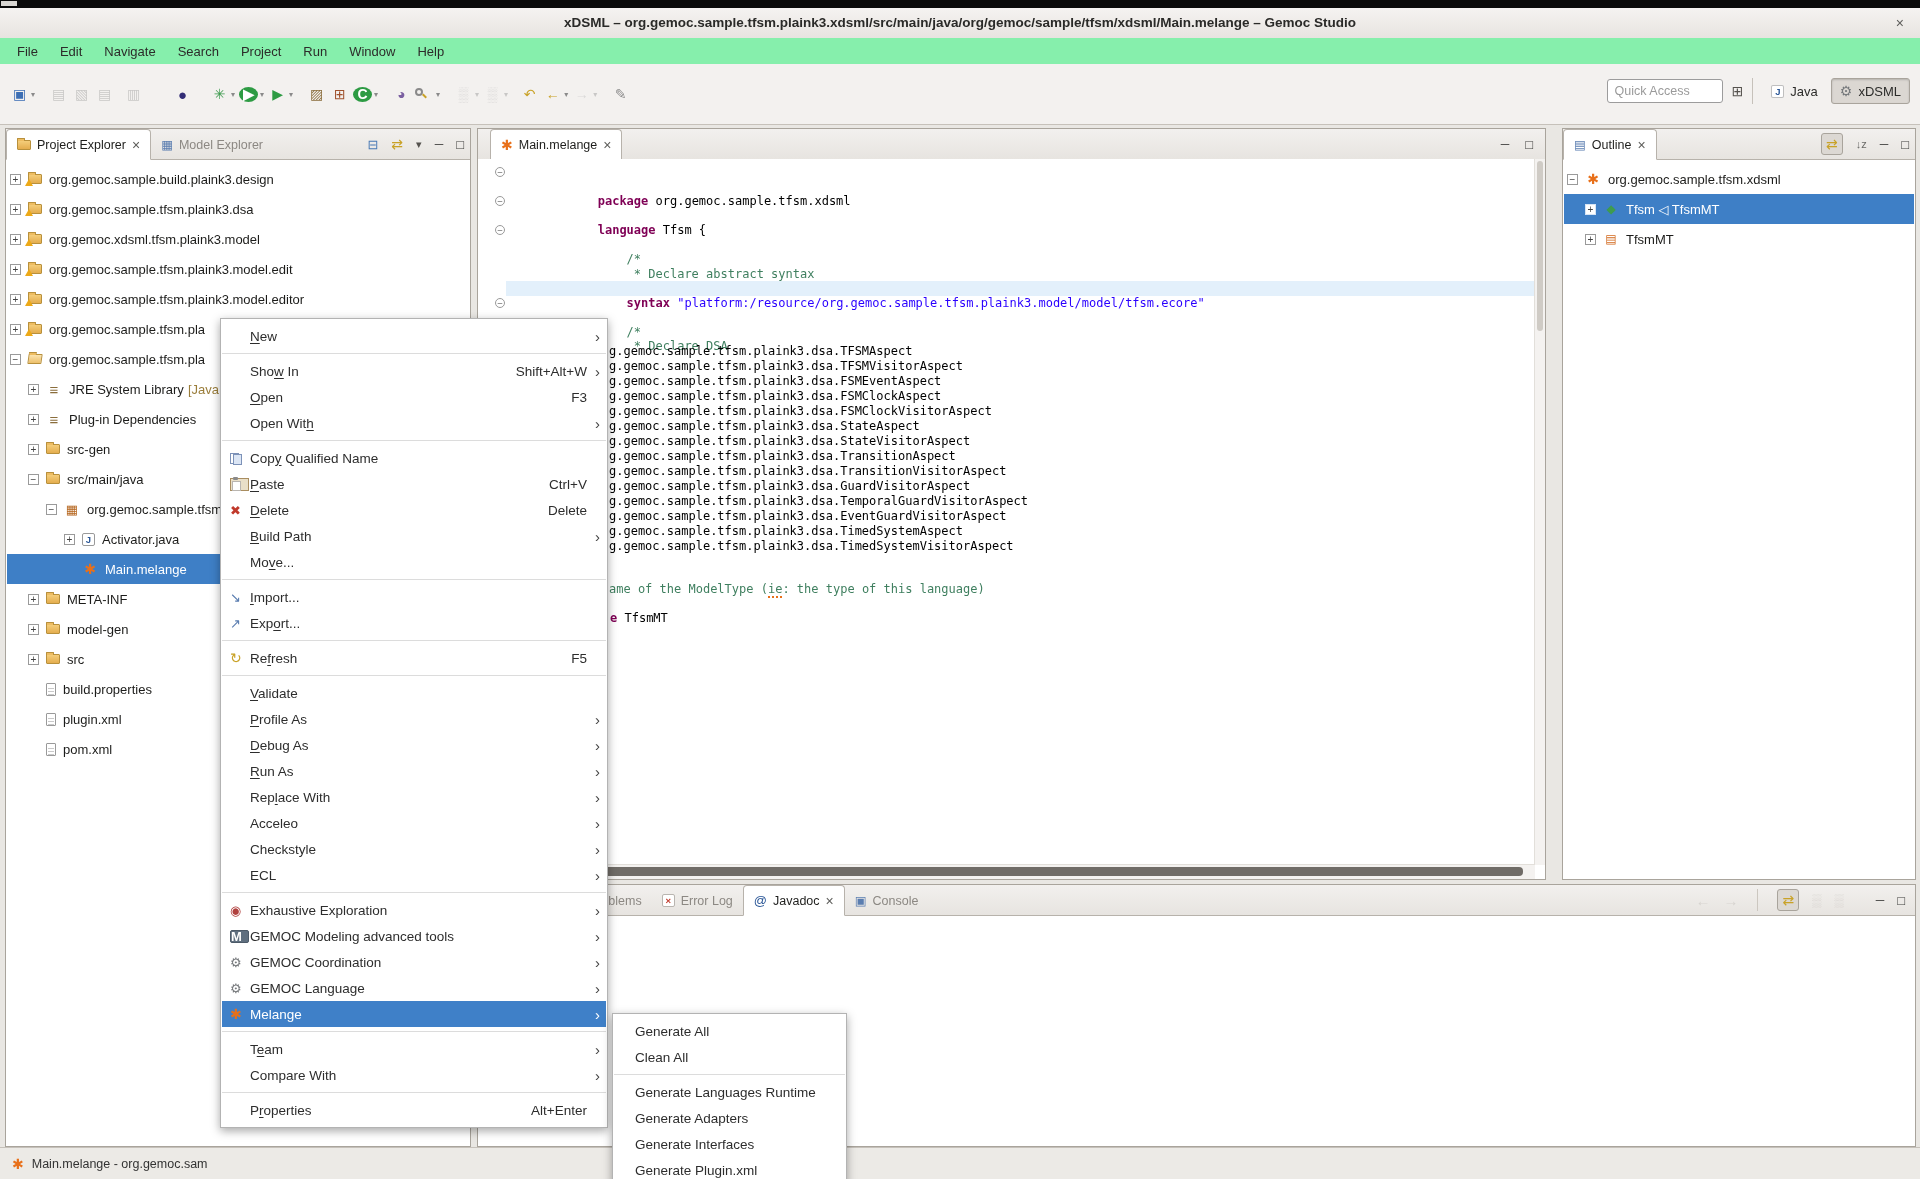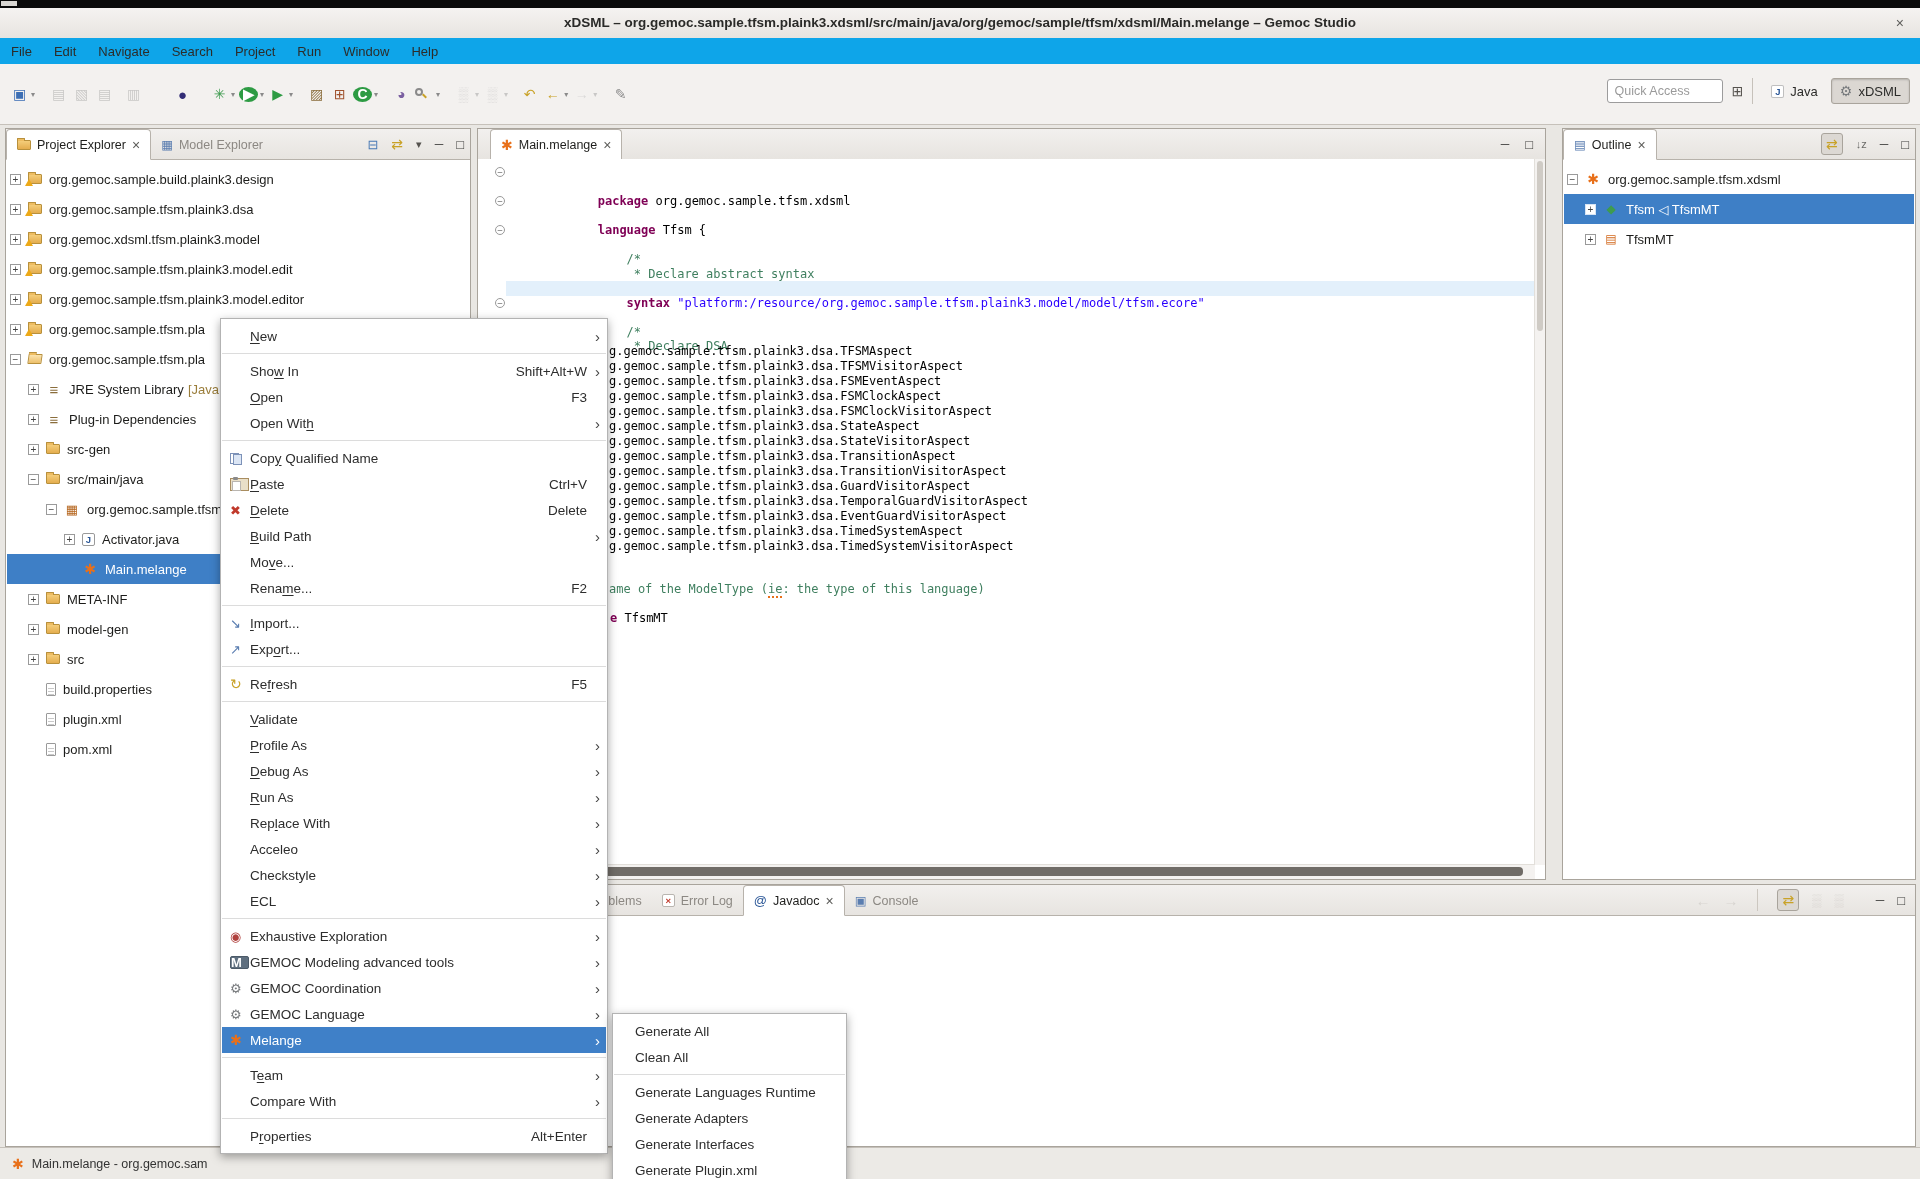--- a/index.html
+++ b/index.html
@@ -4,21 +4,21 @@
 <style>
   html,body{margin:0;padding:0;background:#444;}
   .app{position:relative;width:1920px;height:1179px;background:#e9e7e3;font-family:"Liberation Sans",sans-serif;overflow:hidden;-webkit-font-smoothing:antialiased;}
   
   .top-strip{position:absolute;left:0;top:0;width:100%;height:8px;background:#0a0a0a;}
   .chip{position:absolute;left:1px;top:1px;width:16px;height:5px;background:#d8d6d2;}
   .titlebar{position:absolute;left:0;top:8px;width:100%;height:30px;background:linear-gradient(#f5f3f1,#e7e4e0);border-bottom:1px solid #bdb8b1;}
   .title{display:block;text-align:center;font-weight:bold;font-size:13.5px;color:#2a2a28;line-height:30px;}
   .win-close{position:absolute;right:16px;top:0;line-height:30px;font-size:15px;color:#3a3a38;cursor:default;}
   
-  .menubar{position:absolute;left:0;top:38px;width:100%;height:26px;background:#0ea5e9;display:flex;align-items:center;box-sizing:border-box;}
+  .menubar{position:absolute;left:0;top:38px;width:100%;height:26px;background:#86efac;display:flex;align-items:center;padding-left:6px;box-sizing:border-box;}
   .mb-item{padding:3px 11px;font-size:13px;color:#2c2c2a;}
   .toolbar{position:absolute;left:0;top:64px;width:100%;height:61px;background:#f3f1ef;border-bottom:1px solid #c6c1ba;display:flex;align-items:center;padding:0 8px;box-sizing:border-box;}
   .tbtn{display:inline-flex;align-items:center;height:26px;padding:0 2px;}
   .tbtn.disabled{opacity:.4;}
   .tbtn .ticon{font-size:14px;width:19px;text-align:center;display:inline-flex;justify-content:center;align-items:center;}
   .chev{font-size:8px;color:#8a8a8a;margin-left:2px;}
   .tbtn:not(.dropdown) .chev{display:none;}
   .tgap{display:inline-block;height:1px;}
   .vsep{width:1px;height:22px;background:#ccc7c0;margin:0 6px;}
   .topright{position:absolute;right:10px;top:78px;display:flex;align-items:center;gap:9px;}
@@ -701,26 +701,20 @@
         <span class="marrow" style="color: rgb(68, 68, 68); font-size: 15px;">›</span>
       </div>
 
       <div class="mrow">
         <span class="micon none"></span>
         <span class="mlabel">Mo<u>v</u>e...</span>
         <span class="mshort none"></span>
         <span class="marrow" style="color: rgb(68, 68, 68); font-size: 15px;">›</span>
       </div>
 
-      <div class="mrow">
-        <span class="micon none"></span>
-        <span class="mlabel">Rena<u>m</u>e...</span>
-        <span class="mshort">F2</span>
-        <span class="marrow" style="color: rgb(68, 68, 68); font-size: 15px;">›</span>
-      </div>
     <div class="msep"></div>
       <div class="mrow">
         <span class="micon" style="color: rgb(90, 125, 176); font-size: 13px;">↘</span>
         <span class="mlabel"><u>I</u>mport...</span>
         <span class="mshort none"></span>
         <span class="marrow" style="color: rgb(68, 68, 68); font-size: 15px;">›</span>
       </div>
 
       <div class="mrow">
         <span class="micon" style="color: rgb(90, 125, 176); font-size: 13px;">↗</span>

